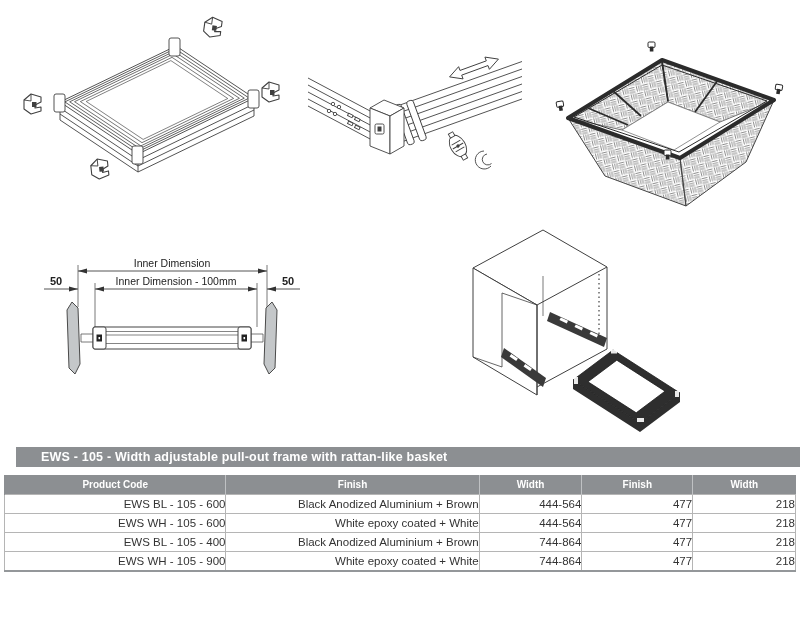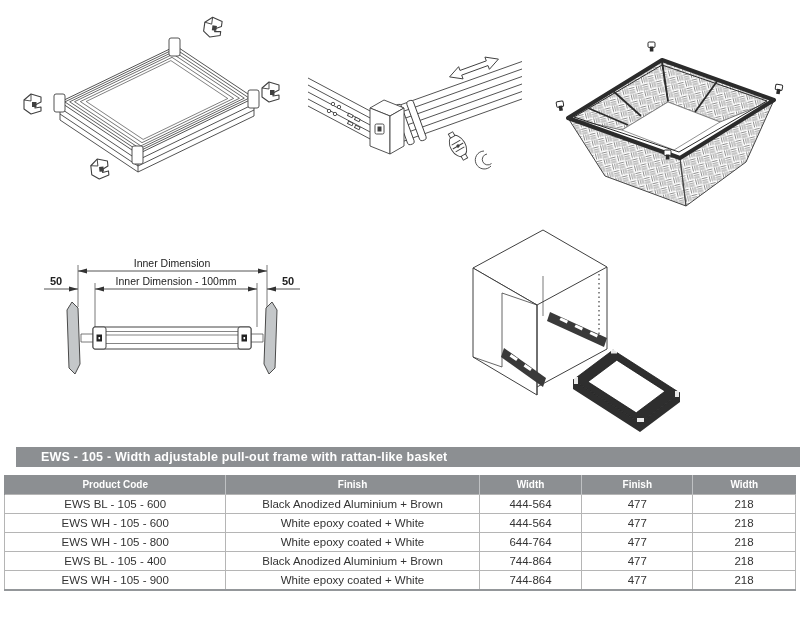--- a/index.html
+++ b/index.html
@@ -20,21 +20,21 @@
     border-collapse:collapse; table-layout:fixed;
     font-size:11.5px; color:#333333;
     border-bottom:2px solid #94979a;
   }
   table.spec-table th {
     background:#8c8f92; color:#ffffff; font-weight:bold; font-size:10px;
     height:19px; padding:0; border-left:1px solid #bfc1c3;
   }
   table.spec-table th:first-child { border-left:1px solid #8c8f92; }
   table.spec-table td {
-    height:18px; padding:0; text-align:center; background:#ffffff;
+    height:18px; padding:0; text-align:right; background:#ffffff;
     border:1px solid #b5b5b5; white-space:nowrap; overflow:hidden;
   }
 </style>
 </head>
 <body>
 
 <svg class="drawing" style="left:8px; top:4px;" width="276" height="206" viewBox="0 0 276 206">
   <defs>
     <g id="kclip" stroke="#404040" stroke-width="1.1" fill="#ffffff" stroke-linejoin="round">
       <path d="M2,8 L9,2 L19,5 L19,10 L13,13 L13,16 L19,15 L19,19 L9,22 L2,17 Z"></path>
@@ -260,27 +260,20 @@
       <td>218</td>
     </tr>
     <tr>
       <td>EWS WH - 105 - 600</td>
       <td>White epoxy coated + White</td>
       <td>444-564</td>
       <td>477</td>
       <td>218</td>
     </tr>
     <tr>
-      <td>EWS WH - 105 - 800</td>
-      <td>White epoxy coated + White</td>
-      <td>644-764</td>
-      <td>477</td>
-      <td>218</td>
-    </tr>
-    <tr>
       <td>EWS BL - 105 - 400</td>
       <td>Black Anodized Aluminium + Brown</td>
       <td>744-864</td>
       <td>477</td>
       <td>218</td>
     </tr>
     <tr>
       <td>EWS WH - 105 - 900</td>
       <td>White epoxy coated + White</td>
       <td>744-864</td>

